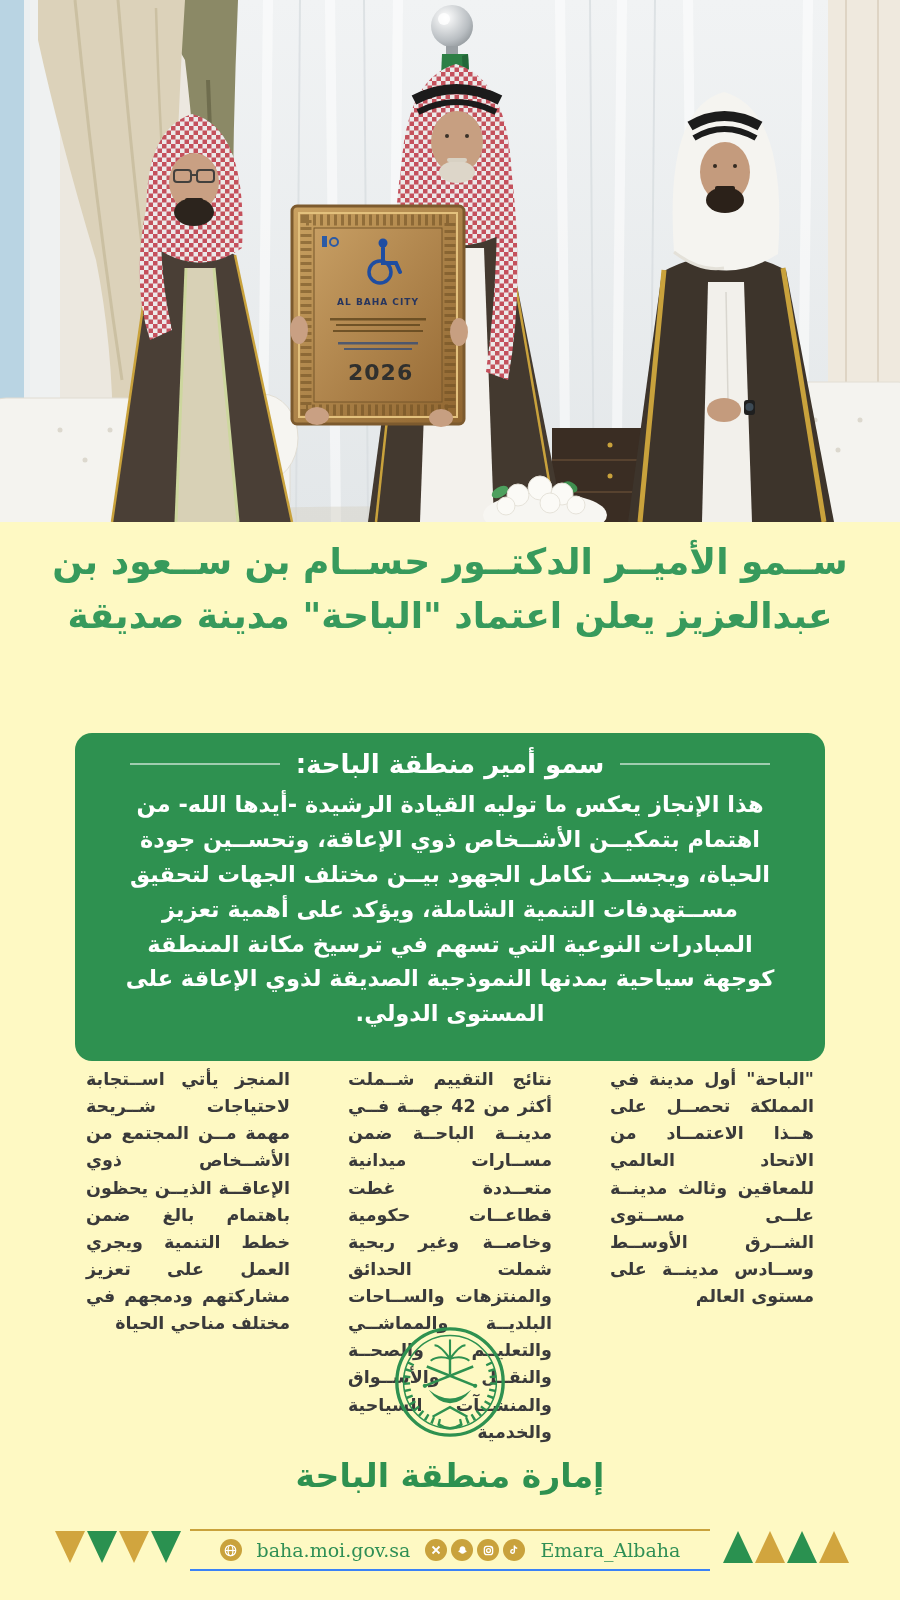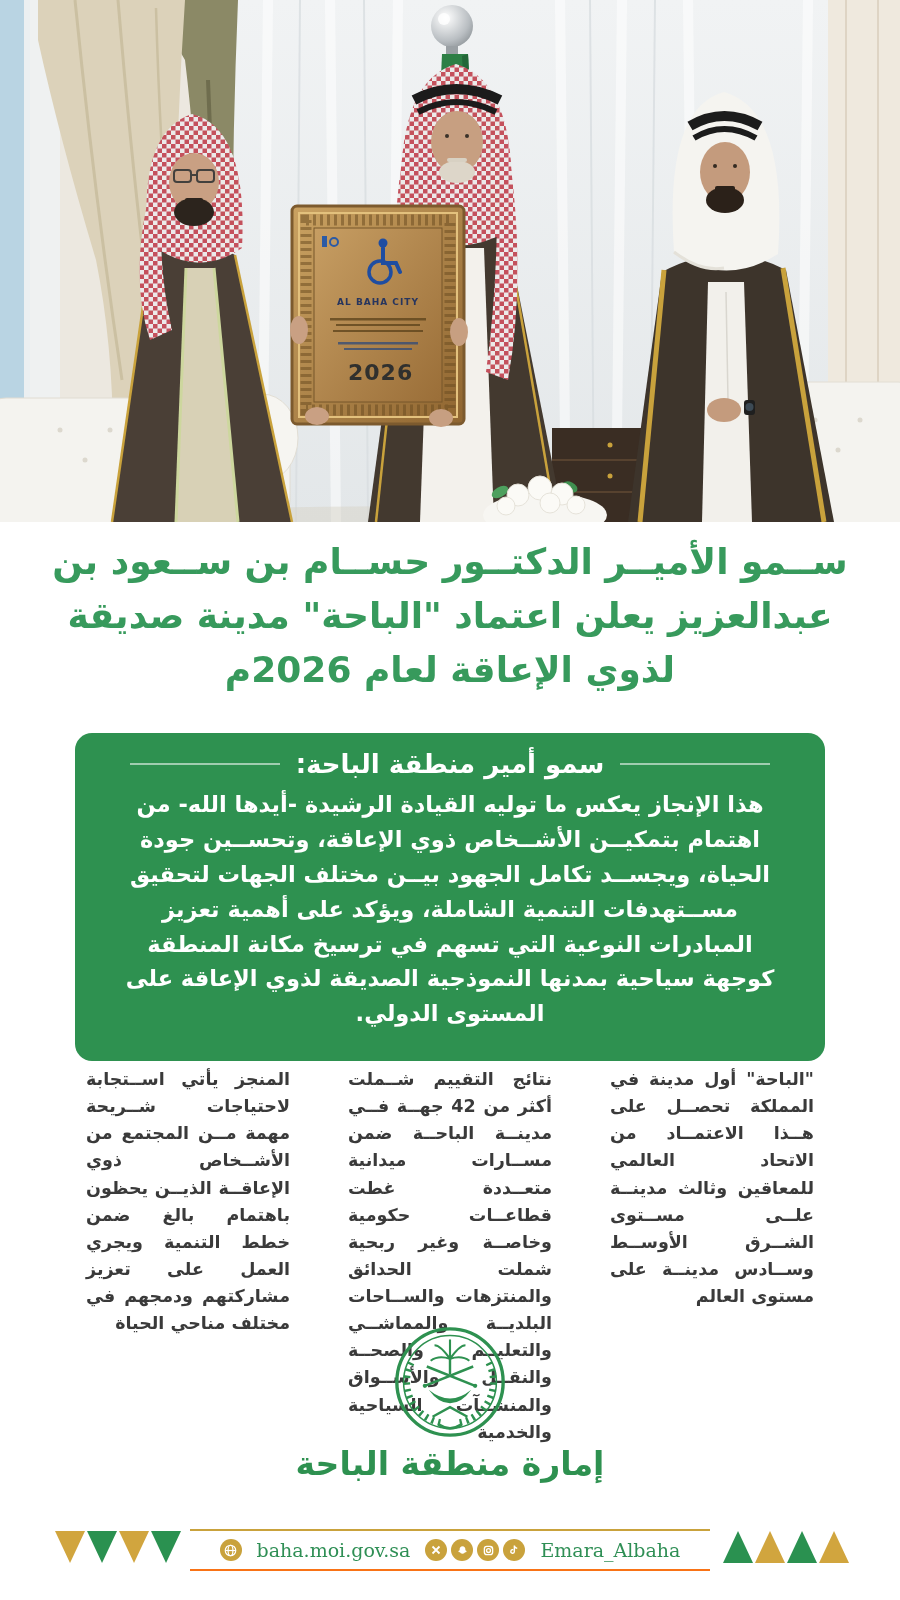--- a/index.html
+++ b/index.html
@@ -1,18 +1,18 @@
 <!DOCTYPE html>
 <html lang="ar"><head>
 <meta charset="utf-8">
 <style>
   html,body{margin:0;padding:0;background:#e5e4e0;}
   .poster{
     position:relative;width:900px;height:1600px;margin:0 auto;
-    background:#ffffff;overflow:hidden;
+    background:#fef9c3;overflow:hidden;
     font-family:"DejaVu Sans",sans-serif;
   }
   
   .photo{position:absolute;top:0;left:0;width:900px;height:522px;overflow:hidden;}
   .photo svg{display:block;}
   .plaque-title{
     position:absolute;left:314px;top:297px;width:128px;text-align:center;
     font-size:9px;font-weight:bold;letter-spacing:1px;color:#27355e;
   }
   .plaque-year{
@@ -43,27 +43,27 @@
   }
   .col{
     flex:1;margin:16px;direction:rtl;
     font-size:17.5px;font-weight:bold;line-height:1.55;color:#3a3a3a;
     text-align:justify;
   }
   
   .logo-block{position:absolute;top:1324px;left:0;right:0;text-align:center;}
   .logo-block svg{display:inline-block;}
   .calligraphy{
-    margin-top:0px;font-size:33px;font-weight:bold;color:#2e9150;direction:rtl;line-height:1.2;
+    margin-top:12px;font-size:33px;font-weight:bold;color:#2e9150;direction:rtl;line-height:1.2;
   }
   .dept{margin-top:5px;font-size:16px;font-weight:bold;color:#2e9150;direction:rtl;}
   
   .footer-bar{
     position:absolute;top:1529px;left:190px;width:520px;height:38px;
-    border-top:2px solid #c9a23c;border-bottom:2px solid #f97316;
+    border-top:2px solid #c9a23c;border-bottom:2px solid #3b82f6;
     display:flex;align-items:center;justify-content:center;gap:15px;
   }
   .latin{font-family:"DejaVu Serif",serif;font-size:19px;color:#2f8f55;}
   .badge{
     width:22px;height:22px;border-radius:50%;background:#c9a23c;
     display:flex;align-items:center;justify-content:center;flex:0 0 auto;
   }
   .badge svg{display:block;}
   .icon-group{display:flex;gap:4px;align-items:center;}
   .tri-group{position:absolute;top:1531px;display:flex;gap:2px;}
@@ -271,21 +271,20 @@
       </g>
     </svg>
 
     <div class="plaque-title">AL BAHA CITY</div>
     <div class="plaque-year">2026</div>
   </div>
 
   <div class="headline">
     <div>ســمو الأميــر الدكتــور حســام بن ســعود بن</div>
     <div>عبدالعزيز يعلن اعتماد "الباحة" مدينة صديقة</div>
-    <div>لذوي الإعاقة لعام 2026م</div>
   </div>
 
   <div class="quote-box">
     <div class="quote-head">
       <span class="rule"></span>
       <span class="qh-label">سمو أمير منطقة الباحة:</span>
       <span class="rule"></span>
     </div>
     <p class="quote-body">هذا الإنجاز يعكس ما توليه القيادة الرشيدة -أيدها الله- من اهتمام بتمكيــن الأشــخاص ذوي الإعاقة، وتحســين جودة الحياة، ويجســد تكامل الجهود بيــن مختلف الجهات لتحقيق مســتهدفات التنمية الشاملة، ويؤكد على أهمية تعزيز المبادرات النوعية التي تسهم في ترسيخ مكانة المنطقة كوجهة سياحية بمدنها النموذجية الصديقة لذوي الإعاقة على المستوى الدولي.</p>
   </div>

